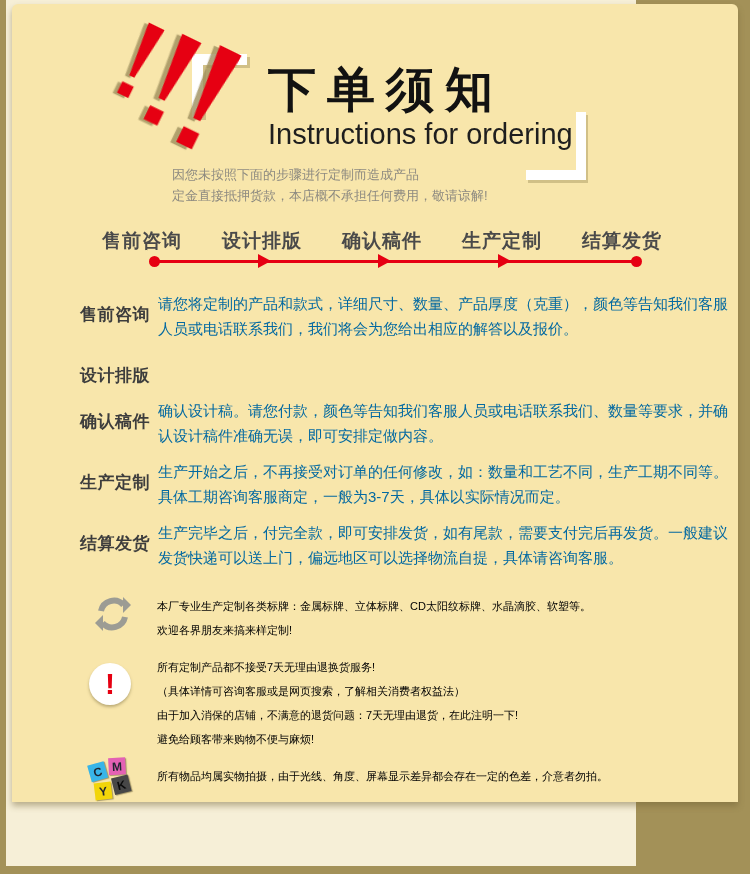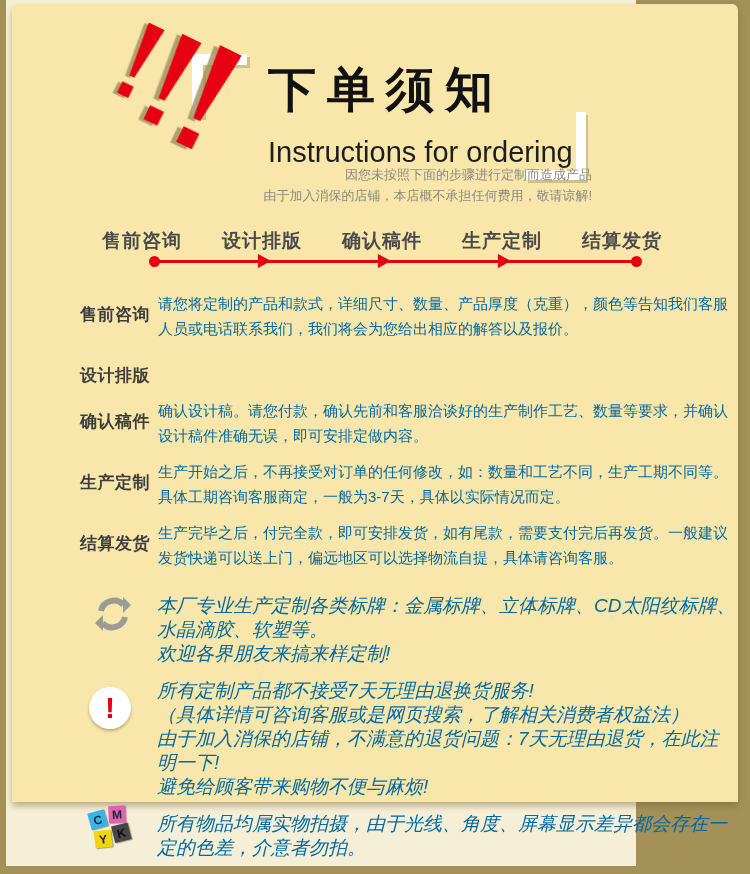--- a/index.html
+++ b/index.html
@@ -38,25 +38,25 @@
   .excl .dotsq{width:17px;height:17px;background:#e60012;margin:11px auto 0;}
   .excl1{left:127px;top:22px;transform:rotate(26deg) scale(.74);}
   .excl2{left:162px;top:34px;transform:rotate(26deg) scale(.9);}
   .excl3{left:201px;top:46px;transform:rotate(26deg) scale(1.02);}
 
   .page-title{
     position:absolute;left:256px;top:54px;margin:0;
     font-size:48px;font-weight:700;letter-spacing:11px;color:#121212;white-space:nowrap;
   }
   .page-subtitle{
-    position:absolute;left:256px;top:132px;
+    position:absolute;left:256px;top:114px;
     font-size:29px;color:#1e1e1e;white-space:nowrap;
   }
   .head-note{
-    position:absolute;left:160px;top:160px;width:420px;text-align:right;
+    position:absolute;left:160px;top:160px;width:420px;text-align:left;
     font-size:13px;line-height:21px;color:#8d8a80;
   }
 
   
   .steps{position:absolute;left:0;top:224px;width:744px;height:26px;}
   .step{
     position:absolute;width:120px;text-align:center;top:0;
     font-size:19px;font-weight:700;color:#4a4a4a;letter-spacing:1px;
   }
   .flow{position:absolute;left:140px;top:250px;width:487px;height:16px;}
@@ -75,21 +75,21 @@
   .sec-label{
     width:78px;flex:none;font-size:17px;font-weight:700;color:#3d3d3d;
     padding-top:12px;letter-spacing:.5px;
   }
   .sec-text{flex:1;font-size:15px;line-height:25px;color:#0369a1;}
 
   
   .notes{position:absolute;left:76px;top:590px;width:648px;}
   .note{display:flex;margin-bottom:13px;}
   .note-iconcol{width:69px;flex:none;position:relative;}
-  .note-text{flex:1;font-size:19px;line-height:24px;color:#0369a1;font-style:italic;}
+  .note-text{flex:1;font-size:11px;line-height:24px;color:#000000;}
 
   .refresh-wrap{position:absolute;left:7px;top:2px;}
   .excl-circle{
     position:absolute;left:1px;top:8px;width:42px;height:42px;border-radius:50%;
     background:#fff;box-shadow:0 2px 3px rgba(130,115,70,.5);
     display:flex;align-items:center;justify-content:center;
   }
   .excl-circle .glyph{font-size:30px;font-weight:700;color:#e60012;line-height:1;}
 
   .cmyk{position:absolute;left:0px;top:-6px;width:46px;height:46px;transform:rotate(-10deg);}
@@ -123,21 +123,21 @@
     </div>
     <div class="excl excl3">
       <div class="bar"></div>
       <div class="dotsq"></div>
     </div>
 
     <h1 class="page-title">下单须知</h1>
     <div class="page-subtitle">Instructions for ordering</div>
     <div class="head-note">
       <div>因您未按照下面的步骤进行定制而造成产品</div>
-      <div>由于加入消保的店铺，本店概不承担任何费用，敬请谅解!</div>
+      <div>定金直接抵押货款，本店概不承担任何费用，敬请谅解!</div>
     </div>
 
     <div class="steps">
       <div class="step" style="left:70px">售前咨询</div>
       <div class="step" style="left:190px">设计排版</div>
       <div class="step" style="left:310px">确认稿件</div>
       <div class="step" style="left:430px">生产定制</div>
       <div class="step" style="left:550px">结算发货</div>
     </div>
 
@@ -153,21 +153,21 @@
     <div class="sections">
       <div class="sec">
         <div class="sec-label">售前咨询</div>
         <div class="sec-text">请您将定制的产品和款式，详细尺寸、数量、产品厚度（克重），颜色等告知我们客服人员或电话联系我们，我们将会为您给出相应的解答以及报价。</div>
       </div>
       <div class="sec">
         <div class="sec-label">设计排版</div>
       </div>
       <div class="sec">
         <div class="sec-label">确认稿件</div>
-        <div class="sec-text">确认设计稿。请您付款，确认先前和客服洽谈好的生产制作工艺、数量等要求，并确认设计稿件准确无误，即可安排定做内容。</div>
+        <div class="sec-text">确认设计稿。请您付款，颜色等告知我们客服人员或电话联系我们、数量等要求，并确认设计稿件准确无误，即可安排定做内容。</div>
       </div>
       <div class="sec">
         <div class="sec-label">生产定制</div>
         <div class="sec-text">生产开始之后，不再接受对订单的任何修改，如：数量和工艺不同，生产工期不同等。具体工期咨询客服商定，一般为3-7天，具体以实际情况而定。</div>
       </div>
       <div class="sec">
         <div class="sec-label">结算发货</div>
         <div class="sec-text">生产完毕之后，付完全款，即可安排发货，如有尾款，需要支付完后再发货。一般建议发货快递可以送上门，偏远地区可以选择物流自提，具体请咨询客服。</div>
       </div>
     </div>

